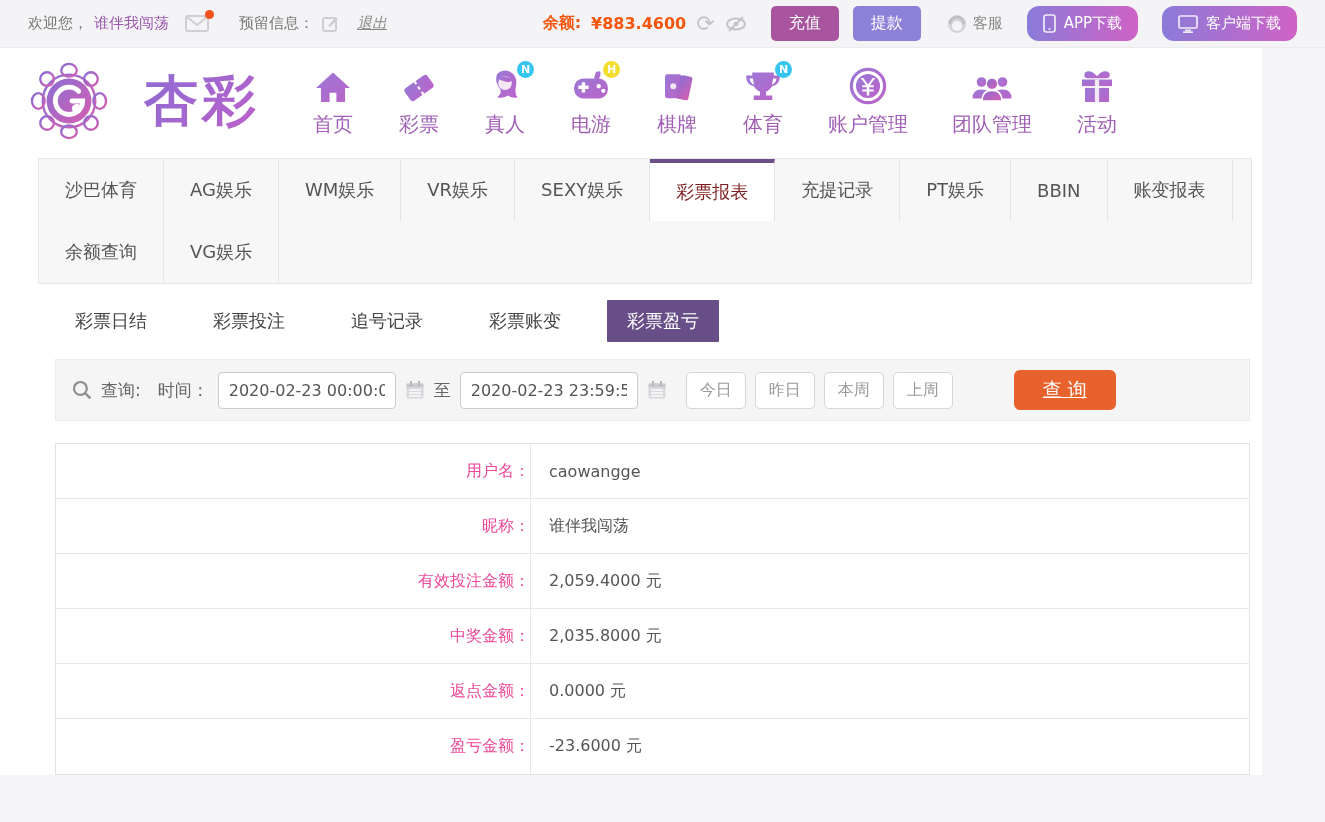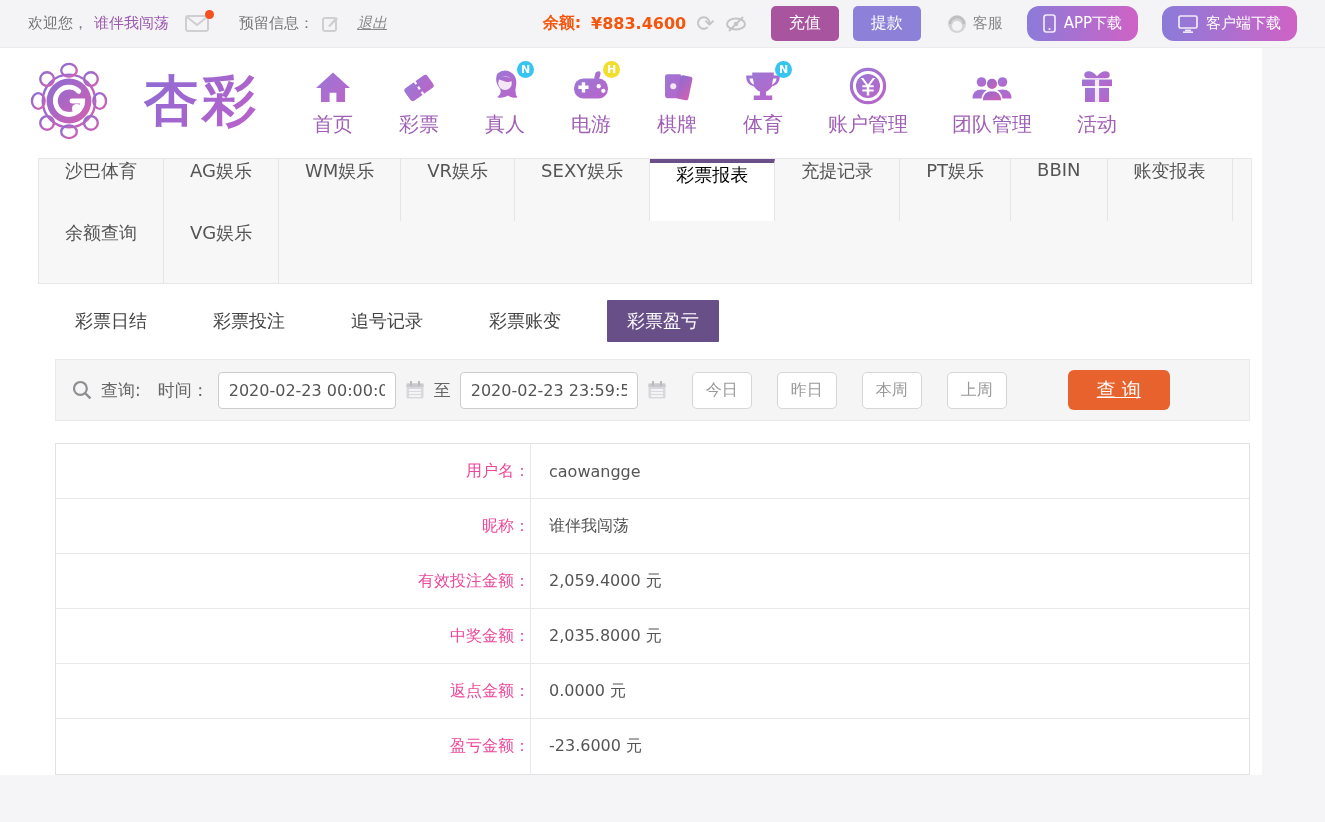--- a/index.html
+++ b/index.html
@@ -58,25 +58,25 @@
     position:absolute; top:-4px; right:-8px; width:17px; height:17px; border-radius:50%;
     font-size:11px; font-weight:bold; color:#fff; display:flex; align-items:center; justify-content:center;
   }
   .badge-N { background:#35c5f0; }
   .badge-H { background:#f2de2e; }
 
   
   .tabs-box { margin-left:38px; width:1214px; background:#f7f7f8; border:1px solid #e7e7e9; }
   .tabs-row { display:flex; flex-wrap:wrap; }
   .tab {
-    padding:0 26px; height:62px; display:flex; align-items:flex-start; justify-content:center;
+    padding:0 26px; height:62px; display:flex; align-items:center; justify-content:center;
     font-size:18px; color:#555; border-right:1px solid #e5e5e7; cursor:pointer; position:relative;
     background:transparent;
   }
-  .tab.active { background:#fff; border-top:4px solid #6a4f88; color:#000000;font-family:Liberation Mono, monospace; }
+  .tab.active { background:#fff; border-top:4px solid #6a4f88; color:#7f1d1d;font-family:Liberation Mono, monospace; }
 
   
   .subtabs { display:flex; align-items:center; margin:16px 0 0 55px; gap:26px; }
   .subtab { font-size:18px; color:#444; padding:9px 20px; cursor:pointer; border-radius:1px; }
   .subtab.active { background:#684f87; color:#fff; }
 
   
   .query-bar {
     margin:17px 0 0 55px; width:1195px; height:62px; background:#f5f5f6; border:1px solid #eaeaec;
     display:flex; align-items:center; padding:0 16px; gap:9px; font-size:17px; color:#666;
@@ -450,21 +450,21 @@
           <rect x="1.5" y="3.5" width="17" height="15" rx="1.6" fill="#d9d9dd"></rect>
           <rect x="1.5" y="3.5" width="17" height="3.6" fill="#c9c9ce"></rect>
           <line x1="6" y1="1" x2="6" y2="6" stroke="#b9b9bf" stroke-width="2"></line>
           <line x1="14" y1="1" x2="14" y2="6" stroke="#b9b9bf" stroke-width="2"></line>
           <g stroke="#fff" stroke-width="1.4">
             <line x1="4" y1="10" x2="16" y2="10"></line>
             <line x1="4" y1="13" x2="16" y2="13"></line>
             <line x1="4" y1="16" x2="16" y2="16"></line>
           </g>
         </svg>
-      <span style="display:flex;gap:25px;margin-left:16px;">
+      <span style="display:flex;gap:9px;margin-left:10px;">
 
           <button class="quick-btn">今日</button>
 
           <button class="quick-btn">昨日</button>
 
           <button class="quick-btn">本周</button>
 
           <button class="quick-btn">上周</button>
         </span>
       <button class="search-btn">查 询</button>

